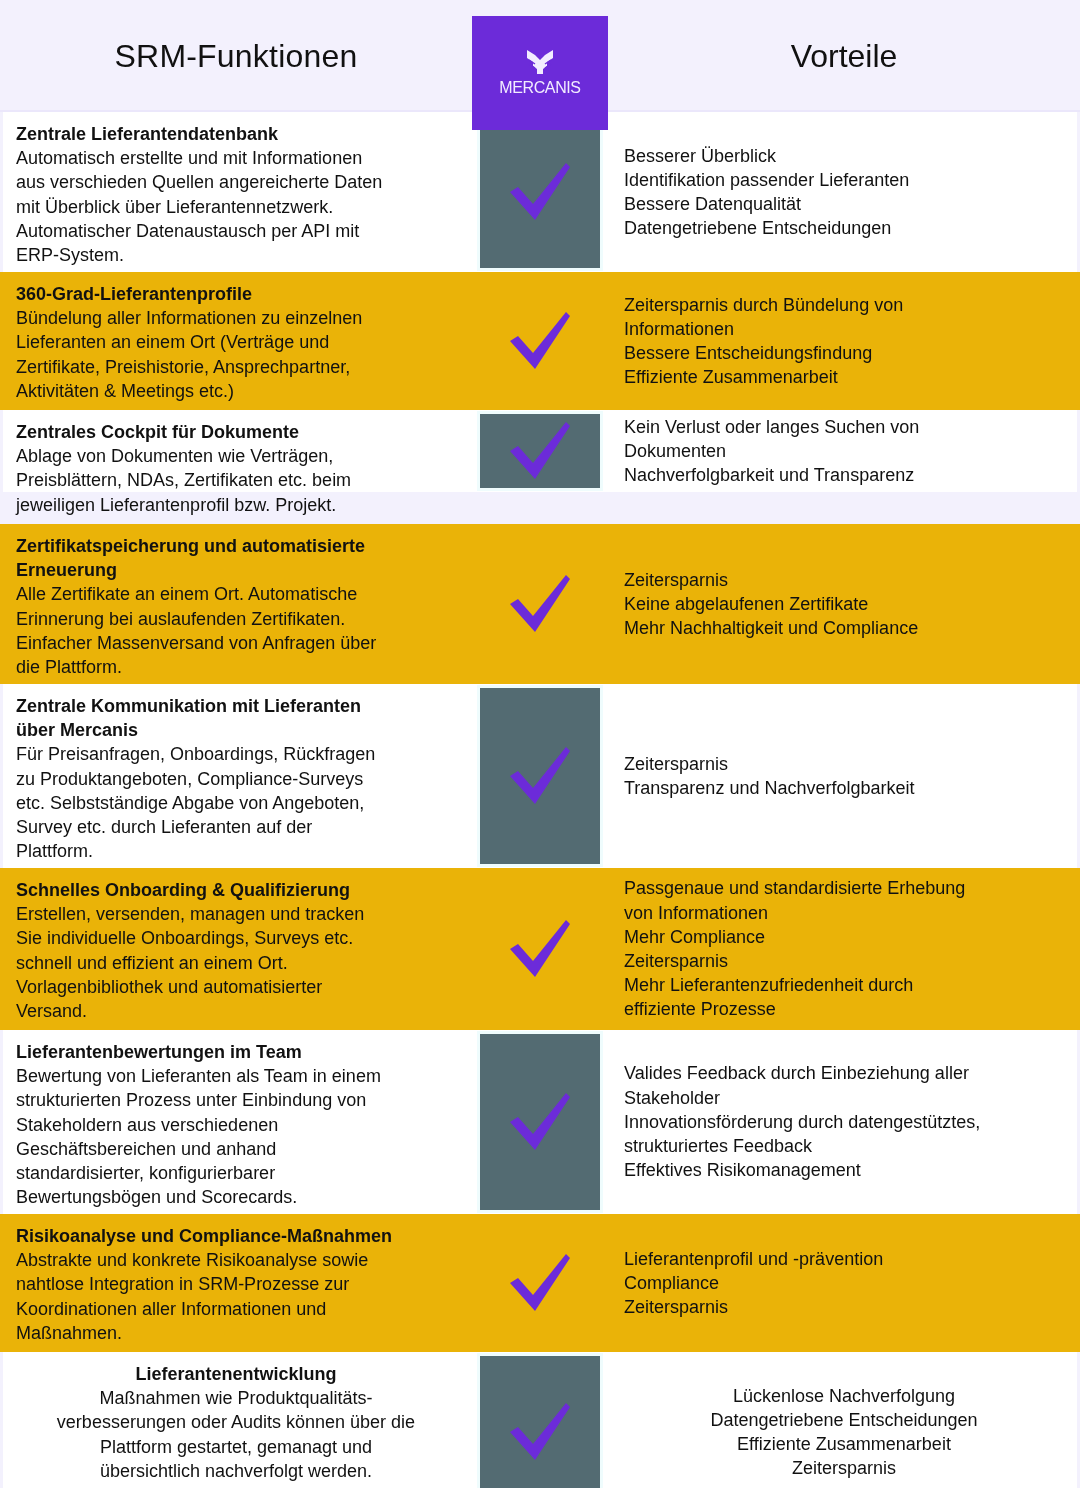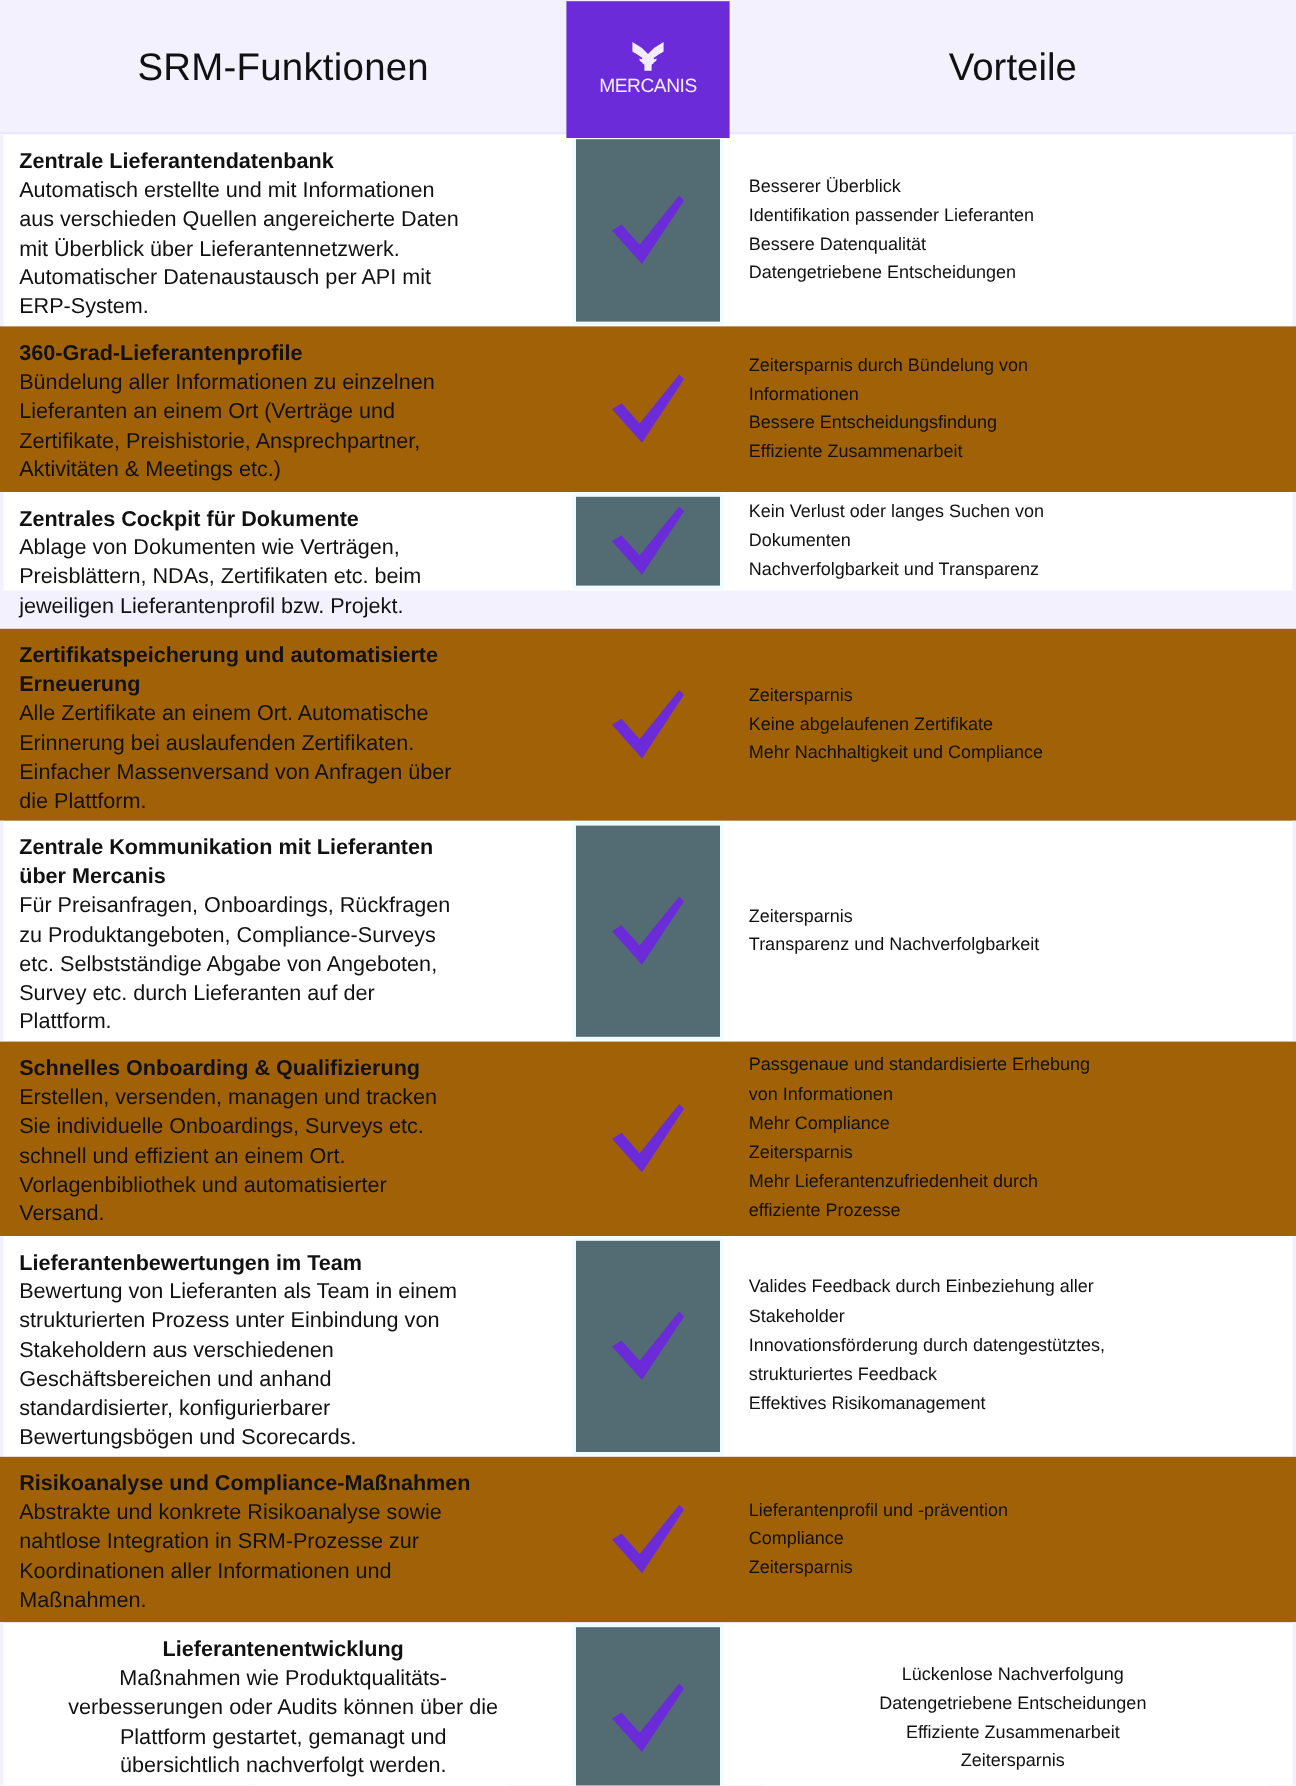--- a/index.html
+++ b/index.html
@@ -2,33 +2,33 @@
 <html><head>
   <meta charset="utf-8">
   <style>
     * { box-sizing: border-box; margin: 0; padding: 0; }
     html, body { width: 1080px; height: 1488px; background: #f3f1fd; overflow: hidden; }
     body { font-family: "Liberation Sans", "DejaVu Sans", sans-serif; color: #111; position: relative; }
     .table { position: absolute; left: 0; top: 0; width: 1080px; height: 1488px; }
     .header { position: absolute; left: 0; top: 0; width: 1080px; height: 112px; background: #f3f1fd; border-bottom: 2px solid #ebe7fb; }
     .h-left { position: absolute; left: 0; top: 0; width: 472px; height: 112px; display: flex; align-items: center; justify-content: center; font-size: 32px; font-weight: 500; letter-spacing: 0.2px; }
     .h-right { position: absolute; left: 608px; top: 0; width: 472px; height: 112px; display: flex; align-items: center; justify-content: center; font-size: 32px; font-weight: 500; }
-    .logo { position: absolute; left: 472px; top: 1px; width: 136px; height: 114px; background: #6c2bd9; display: flex; flex-direction: column; align-items: center; justify-content: center; z-index: 2; }
+    .logo { position: absolute; left: 472px; top: 16px; width: 136px; height: 114px; background: #6c2bd9; display: flex; flex-direction: column; align-items: center; justify-content: center; z-index: 2; }
     .logo svg { width: 30px; height: 26px; margin-bottom: 4px; }
     .logo-text { color: #f2ecff; font-size: 16px; font-weight: 500; letter-spacing: -0.4px; }
 
     .row { position: absolute; left: 0; width: 1080px; }
-    .row.alt { background: #a16207; }
+    .row.alt { background: #eab308; }
     .row.white { background: #ffffff; }
     .row.white::before { content: ""; position: absolute; left: 0; top: 0; width: 3px; height: 100%; background: #f3f1fd; }
     .row.white::after { content: ""; position: absolute; right: 0; top: 0; width: 3px; height: 100%; background: #f3f1fd; }
     .feat { position: absolute; left: 16px; top: 10px; width: 440px; font-size: 18px; line-height: 24.2px; }
     .feat .title { font-weight: 700; }
     .feat .desc { white-space: pre-line; }
-    .benefits { position: absolute; left: 624px; width: 440px; top: 0; height: 100%; display: flex; flex-direction: column; justify-content: center; font-size: 15px; line-height: 24.2px; }
+    .benefits { position: absolute; left: 624px; width: 440px; top: 0; height: 100%; display: flex; flex-direction: column; justify-content: center; font-size: 18px; line-height: 24.2px; }
     .benefits span { display: block; white-space: pre-line; }
     .check-cell { position: absolute; left: 472px; width: 136px; top: 0; height: 100%; display: flex; align-items: center; justify-content: center; }
     .check-box { position: absolute; left: 8px; right: 8px; top: 4px; bottom: 4px; background: #536b72; box-shadow: 0 0 0 3px #effcfd; }
     .check-cell svg { position: relative; width: 68px; height: 64px; }
   </style>
 </head>
 <body>
 
 <div class="table">
 

